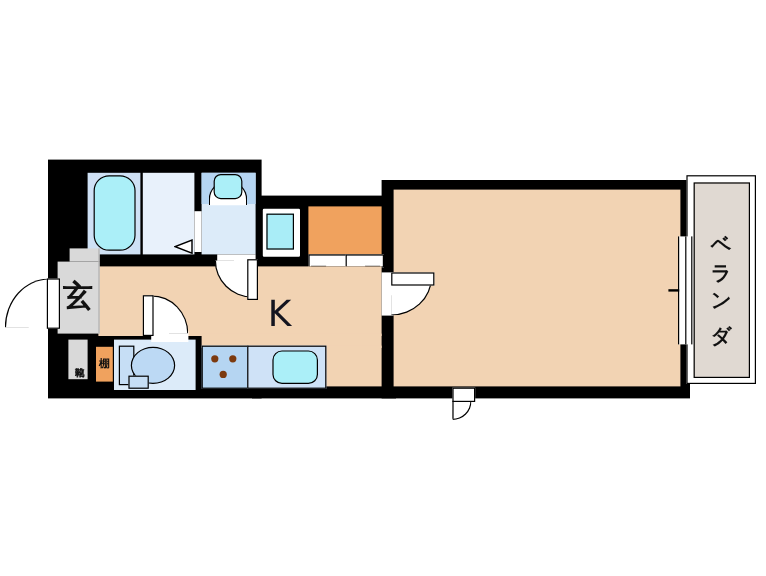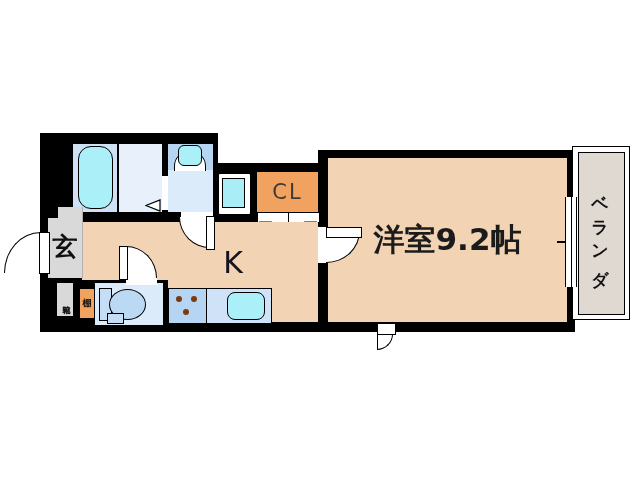--- a/index.html
+++ b/index.html
@@ -35,21 +35,20 @@
   <div class="room" style="left:168px;top:144px;width:45px;height:68px;background:#dcebf9;"></div>
   <div class="abs" style="left:168px;top:144px;width:45px;height:26px;background:#b5d5f2;"></div>
   <div class="abs" style="left:174px;top:151px;width:30px;height:19px;background:#fff;border:1px solid #000;border-bottom:none;border-radius:15px 15px 0 0;"></div>
   <div class="abs" style="left:178px;top:145px;width:22px;height:19px;background:#abeff8;border:1.5px solid #000;border-radius:6px;"></div>
   <div class="abs" style="left:162px;top:176px;width:6px;height:34px;background:#fff;"></div>
 
   <div class="abs" style="left:217px;top:172px;width:31px;height:40px;background:#fff;border:2px solid #000;border-radius:3px;"></div>
   <div class="abs" style="left:222px;top:178px;width:21px;height:28px;background:#a9edf7;border:1.2px solid #000;"></div>
 
   <div class="room" style="left:257px;top:172px;width:61px;height:40px;background:#f0a25e;"></div>
-  <div class="abs lbl" style="left:257px;top:172px;width:61px;height:40px;font-size:21px;letter-spacing:2px;color:#3c3c3c;font-weight:500;">CL</div>
   <div class="abs" style="left:257px;top:212px;width:31px;height:9px;background:#fff;border:1px solid #000;"></div>
   <div class="abs" style="left:288px;top:212px;width:30px;height:9px;background:#fff;border:1px solid #000;"></div>
   <svg class="abs" style="left:259px;top:221px;" width="13" height="12" viewBox="0 0 13 12">
     <polygon points="1,1 12,1 6.5,11" fill="#fff" stroke="#000" stroke-width="1.2"></polygon>
   </svg>
   <svg class="abs" style="left:304px;top:221px;" width="13" height="12" viewBox="0 0 13 12">
     <polygon points="1,1 12,1 6.5,11" fill="#fff" stroke="#000" stroke-width="1.2"></polygon>
   </svg>
 
   <div class="room" style="left:82px;top:222px;width:236px;height:58px;background:#f2d3b3;"></div>
@@ -81,21 +80,20 @@
   <div class="abs" style="left:107px;top:313px;width:15px;height:9px;background:#c6def5;border:1px solid #000;"></div>
 
   <div class="abs" style="left:168px;top:288px;width:37px;height:34px;background:#b5d5f2;border:1px solid #000;"></div>
   <div class="abs" style="left:176px;top:296px;width:6px;height:6px;border-radius:50%;background:#7c3a0f;"></div>
   <div class="abs" style="left:191px;top:296px;width:6px;height:6px;border-radius:50%;background:#7c3a0f;"></div>
   <div class="abs" style="left:183px;top:309px;width:6px;height:6px;border-radius:50%;background:#7c3a0f;"></div>
   <div class="abs" style="left:206px;top:288px;width:64px;height:34px;background:#cfe2f7;border:1px solid #000;"></div>
   <div class="abs" style="left:227px;top:292px;width:36px;height:26px;background:#abeff8;border:1.5px solid #000;border-radius:8px;"></div>
 
   <div class="room" style="left:328px;top:158px;width:239px;height:164px;background:#f2d3b3;"></div>
-  <div class="abs lbl" style="left:328px;top:158px;width:239px;height:164px;font-size:31px;font-weight:600;color:#1b1b1b;">洋室9.2帖</div>
   <div class="abs" style="left:318px;top:227px;width:10px;height:36px;background:#fff;"></div>
   <div class="abs" style="left:326px;top:231px;width:33px;height:31px;background:#fff;border:1.5px solid #000;border-top:none;border-left:none;border-bottom-right-radius:100% 100%;"></div>
   <div class="abs" style="left:326px;top:227px;width:34px;height:9px;background:#fff;border:1px solid #000;"></div>
 
   <div class="abs" style="left:377px;top:323px;width:17px;height:10px;background:#fff;border:1px solid #000;"></div>
   <div class="abs" style="left:377px;top:334px;width:15px;height:15px;border:1.2px solid #000;border-top:none;border-left:none;border-bottom-right-radius:100% 100%;"></div>
   <div class="abs" style="left:377px;top:334px;width:1px;height:15px;background:#000;"></div>
 
   <div class="abs" style="left:565px;top:197px;width:10px;height:90px;background:#fff;border-left:1px solid #000;border-right:1px solid #000;">
     <div style="width:1px;height:100%;margin:0 auto;background:#000;"></div>

